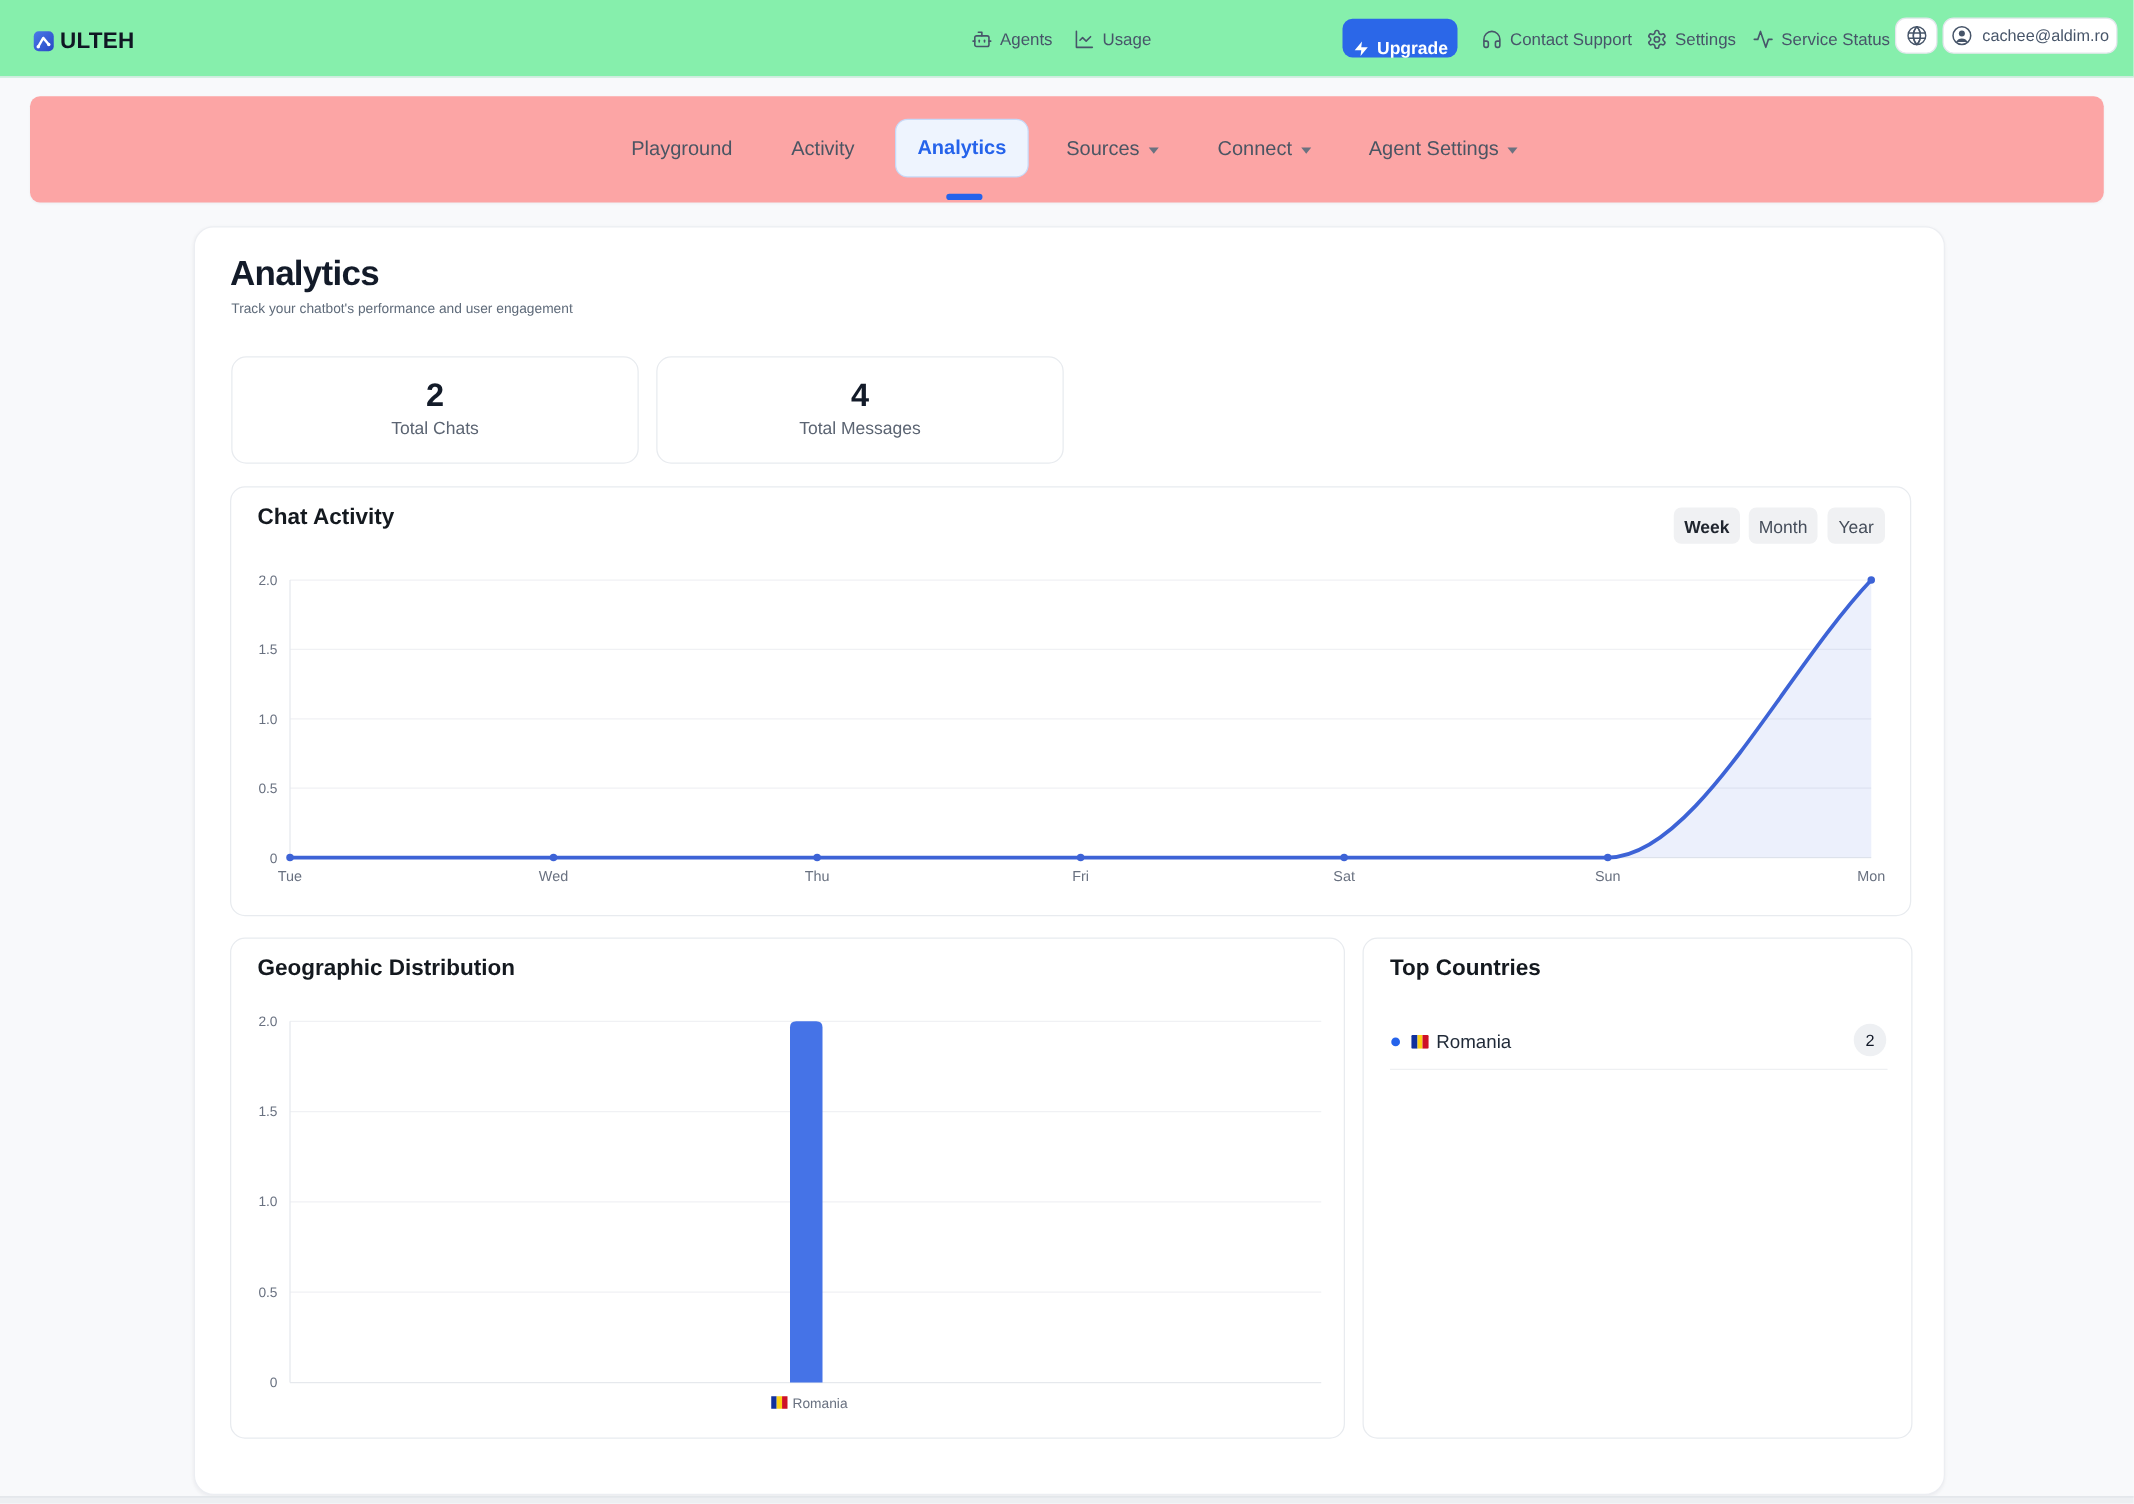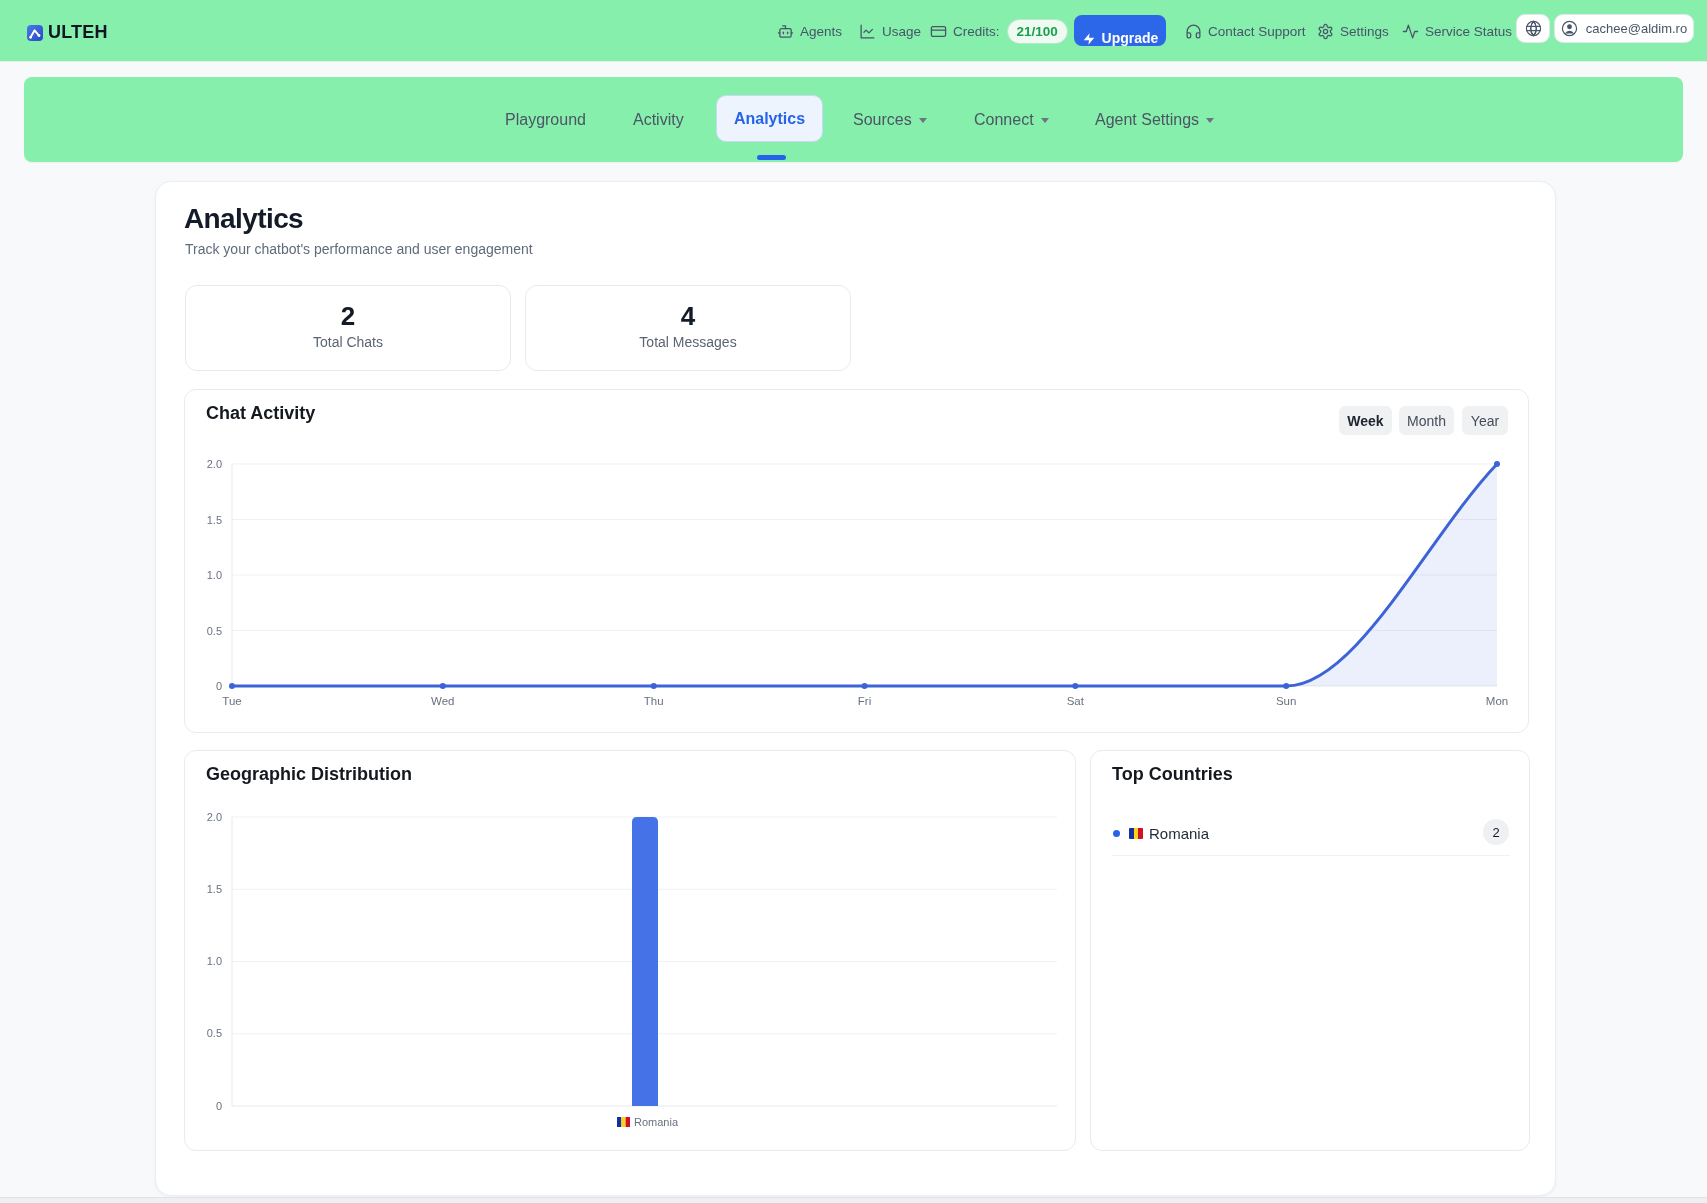--- a/index.html
+++ b/index.html
@@ -13,30 +13,30 @@
 #logo-tx { margin-left:5px; font-size:18px; font-weight:bold; letter-spacing:0.2px; color:#101623; }
 .hitem { position:absolute; top:0; height:62px; display:flex; align-items:center; gap:6px; color:#475569; font-size:13.5px; }
 .hitem svg { flex:0 0 auto; }
 #credpill { margin-left:1px; height:25px; padding:0 9px; border:1px solid #b5e8c6; background:#effaf2; border-radius:13px; color:#17a34a; font-weight:bold; font-size:13.5px; display:flex; align-items:center; }
 #upbtn { position:absolute; left:1074px; top:15px; width:92px; height:31px; background:#2b67e8; border-radius:8px; color:#fff; font-size:14px; font-weight:bold; display:flex; align-items:flex-end; justify-content:center; gap:6px; }
 .hbtn { position:absolute; top:14px; height:29px; border:1px solid #e3e7ec; border-radius:9px; background:#fff; display:flex; align-items:center; justify-content:center; color:#475569; }
 #globebtn { left:1516px; width:34px; }
 #userbtn { left:1554px; width:140px; gap:8px; font-size:13px; }
 
 
-#navbar { position:absolute; left:24px; top:77px; width:1659px; height:85px; background:#86efac; border-radius:8px; box-shadow:0 1px 2px rgba(16,24,40,.04); }
+#navbar { position:absolute; left:24px; top:77px; width:1659px; height:85px; background:#fca5a5; border-radius:8px; box-shadow:0 1px 2px rgba(16,24,40,.04); }
 .tab { position:absolute; top:0; height:85px; display:flex; align-items:center; font-size:16px; color:#4b5563; font-weight:500; gap:7px; }
 .caret { width:0; height:0; border-left:4.5px solid transparent; border-right:4.5px solid transparent; border-top:5px solid #6b7280; margin-top:2px; }
 #pill { position:absolute; left:692px; top:18px; width:107px; height:47px; background:#eef4fe; border:1px solid #c6d9f8; border-radius:10px; display:flex; align-items:center; justify-content:center; color:#2563eb; font-size:16px; font-weight:bold; }
 #underline { position:absolute; left:733px; top:78px; width:29px; height:4.5px; border-radius:2.5px; background:#2563eb; }
 
 
 #main { position:absolute; left:155px; top:181px; width:1401px; height:1015px; background:#fff; border:1px solid #eceef2; border-radius:16px; box-shadow:0 1px 3px rgba(16,24,40,.05); }
 #h1 { position:absolute; left:28px; top:21px; font-size:28px; font-weight:bold; color:#131b29; letter-spacing:-0.6px; }
-#sub { position:absolute; left:29px; top:59px; font-size:14px; color:#5f6b7a; }
+#sub { position:absolute; left:29px; top:59px; font-size:11px; color:#5f6b7a; }
 .statcard { position:absolute; top:103px; width:326px; height:86px; border:1px solid #e8ebef; border-radius:12px; }
 #stat1 { left:29px; }
 #stat2 { left:369px; }
 .statnum { position:absolute; top:15px; left:0; width:100%; text-align:center; font-size:26px; font-weight:bold; color:#131b29; line-height:30px; }
 .statlbl { position:absolute; top:48px; left:0; width:100%; text-align:center; font-size:14px; color:#5b6472; }
 .card { position:absolute; border:1px solid #e8ebef; border-radius:12px; background:#fff; }
 #chatcard { left:28px; top:207px; width:1345px; height:344px;padding-left:36px; }
 #geocard { left:28px; top:568px; width:892px; height:401px; }
 #topcard { left:934px; top:568px; width:440px; height:401px; }
 .cardtitle { position:absolute; left:21px; top:13px; font-size:18px; font-weight:bold; color:#14191f; }
@@ -82,28 +82,20 @@
       </svg>
     <span>Agents</span>
   </div>
   <div class="hitem" style="left:859px">
     <svg width="17" height="17" viewBox="0 0 24 24" fill="none" stroke="#475569" stroke-width="1.8" stroke-linecap="round" stroke-linejoin="round">
         <path d="M3 3v18h18"></path>
         <path d="m19 9-5 5-4-4-3 3"></path>
       </svg>
     <span>Usage</span>
   </div>
-  <div class="hitem" style="left:930px; gap:6px;">
-    <svg width="17" height="17" viewBox="0 0 24 24" fill="none" stroke="#475569" stroke-width="1.8" stroke-linecap="round" stroke-linejoin="round">
-        <rect width="20" height="14" x="2" y="5" rx="2"></rect>
-        <line x1="2" x2="22" y1="10" y2="10"></line>
-      </svg>
-    <span>Credits:</span>
-    <span id="credpill">21/100</span>
-  </div>
   <div id="upbtn">
     <svg width="14" height="14" viewBox="0 0 24 24" fill="#fff">
         <polygon points="13 2 3 14 12 14 11 22 21 10 12 10 13 2"></polygon>
       </svg>
     <span>Upgrade</span>
   </div>
   <div class="hitem" style="left:1185px">
     <svg width="17" height="17" viewBox="0 0 24 24" fill="none" stroke="#475569" stroke-width="1.8" stroke-linecap="round" stroke-linejoin="round">
         <path d="M3 14h3a2 2 0 0 1 2 2v3a2 2 0 0 1-2 2H5a2 2 0 0 1-2-2v-7a9 9 0 0 1 18 0v7a2 2 0 0 1-2 2h-1a2 2 0 0 1-2-2v-3a2 2 0 0 1 2-2h3"></path>
       </svg>

